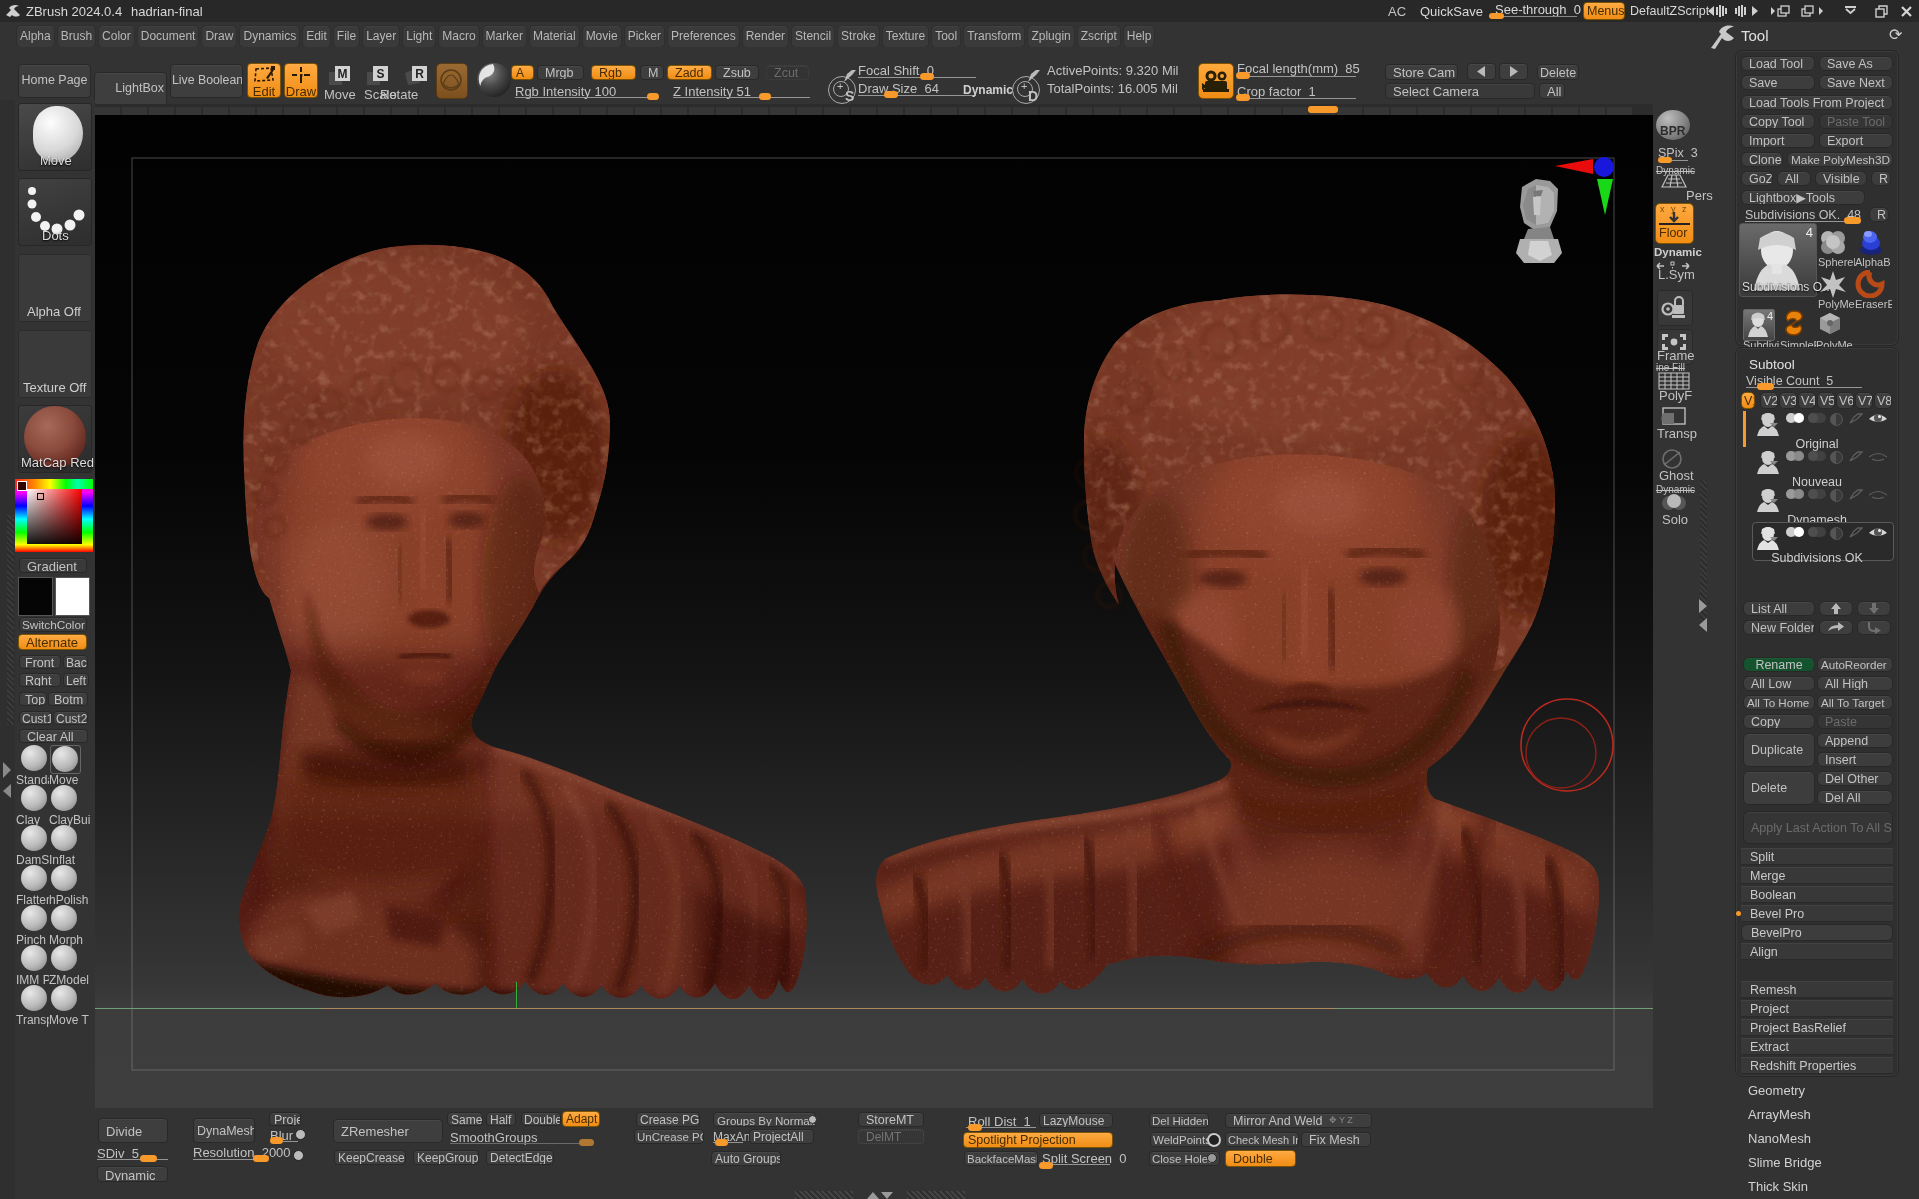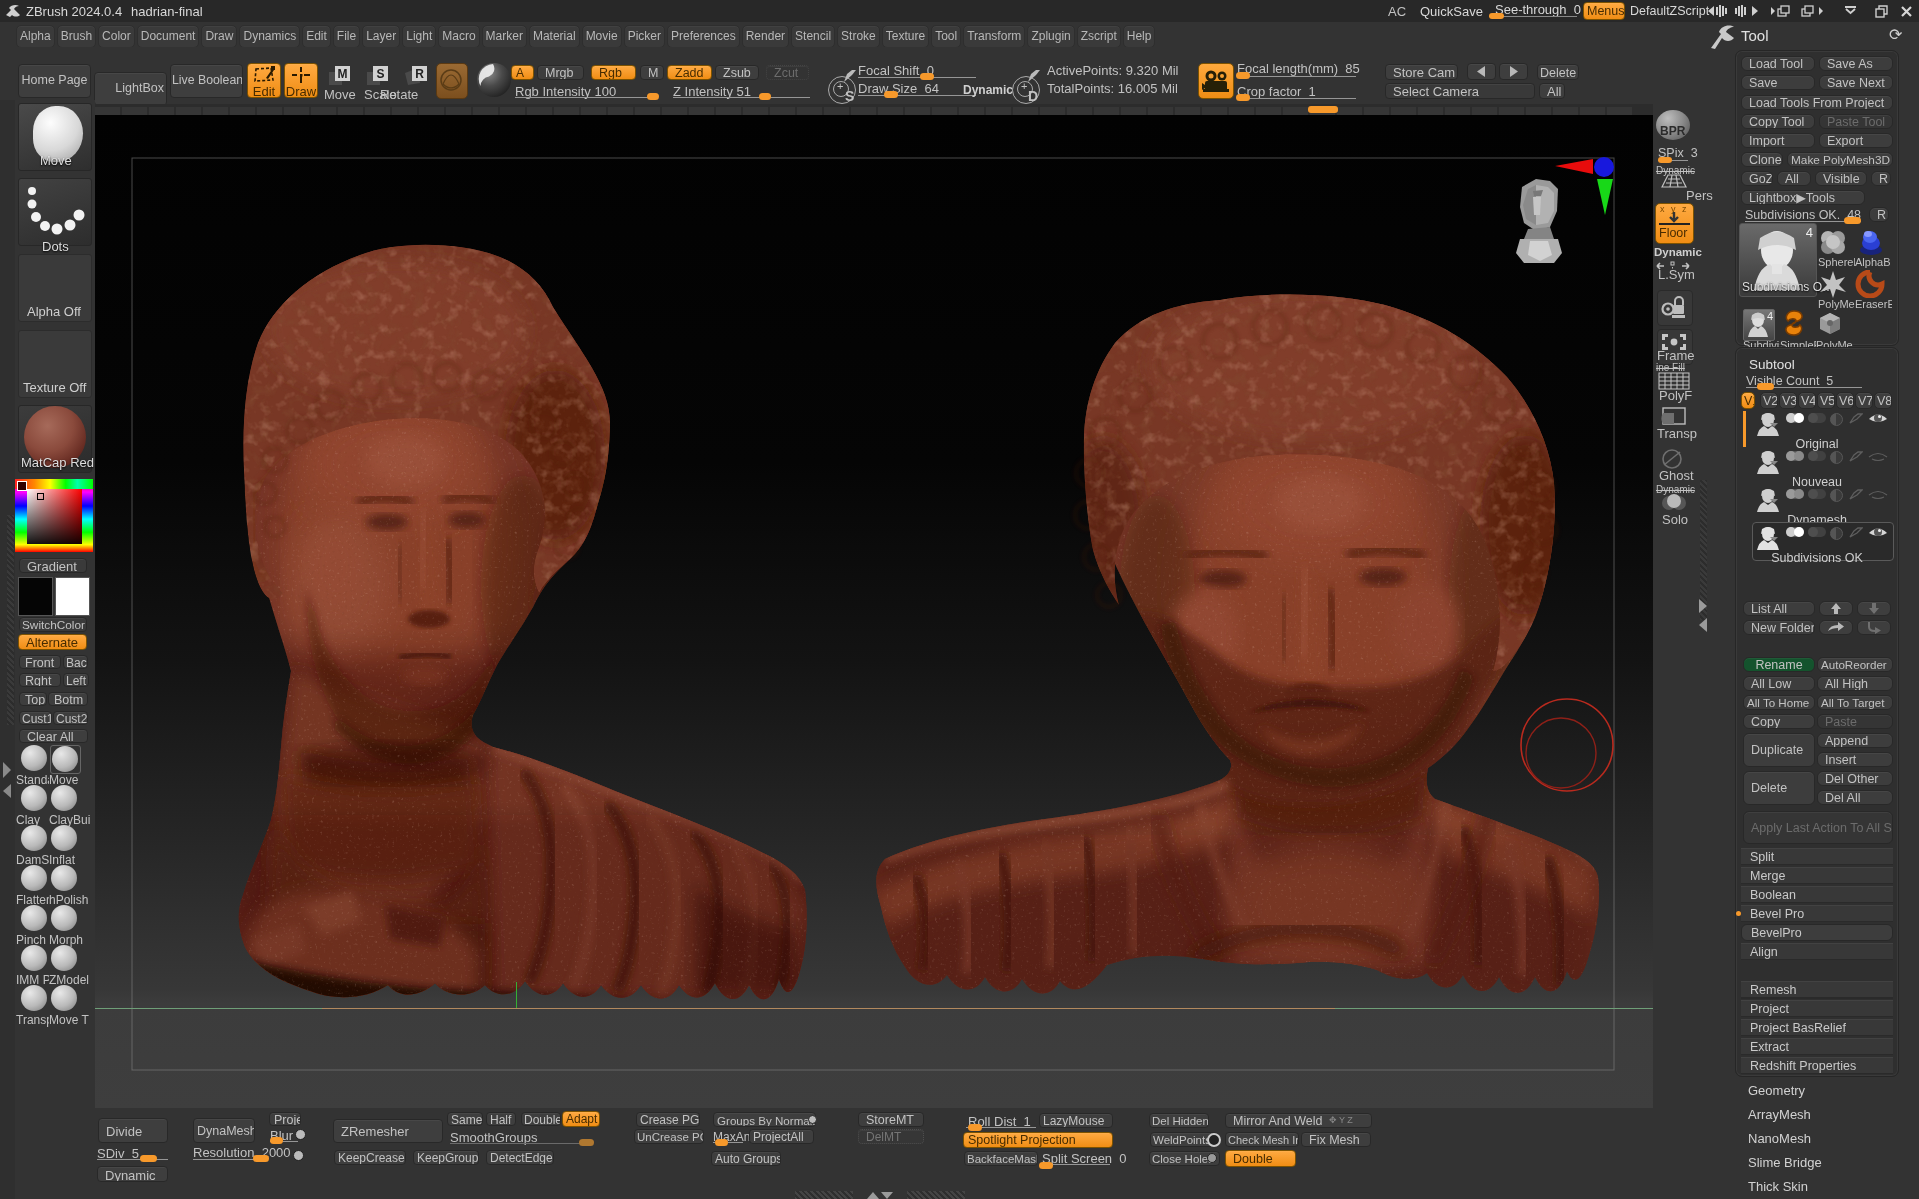--- a/index.html
+++ b/index.html
@@ -203,21 +203,21 @@
         <g fill="#f2f2f2">
           <circle cx="13" cy="12" r="4"></circle>
           <circle cx="13" cy="25" r="4.5"></circle>
           <circle cx="17" cy="38" r="5"></circle>
           <circle cx="26" cy="47" r="5"></circle>
           <circle cx="38" cy="50" r="5.5"></circle>
           <circle cx="51" cy="46" r="5.5"></circle>
           <circle cx="60" cy="36" r="5.5"></circle>
         </g>
       </svg>
-  <div class="lbl" style="left:23px;top:49px;color:#ddd;text-shadow:0 1px 2px #000;margin-top:11px;">Dots</div></div>
+  <div class="lbl" style="left:23px;top:49px;color:#ddd;text-shadow:0 1px 2px #000;">Dots</div></div>
 
  <div class="a" style="left:18px;top:154px;width:72px;height:66px;background:#3a3a3a;border:1px solid #2c2c2c;border-radius:3px;">
   <div class="lbl" style="left:8px;top:49px;color:#cfcfcf;">Alpha Off</div>
     </div>
 
  <div class="a" style="left:18px;top:230px;width:72px;height:66px;background:#3a3a3a;border:1px solid #2c2c2c;border-radius:3px;">
   <div class="lbl" style="left:4px;top:49px;color:#cfcfcf;">Texture Off</div>
     </div>
 
  <div class="a" style="left:18px;top:305px;width:72px;height:66px;background:linear-gradient(160deg,#3c3c3c,#2b2b2b);border:1px solid #272727;border-radius:3px;">

